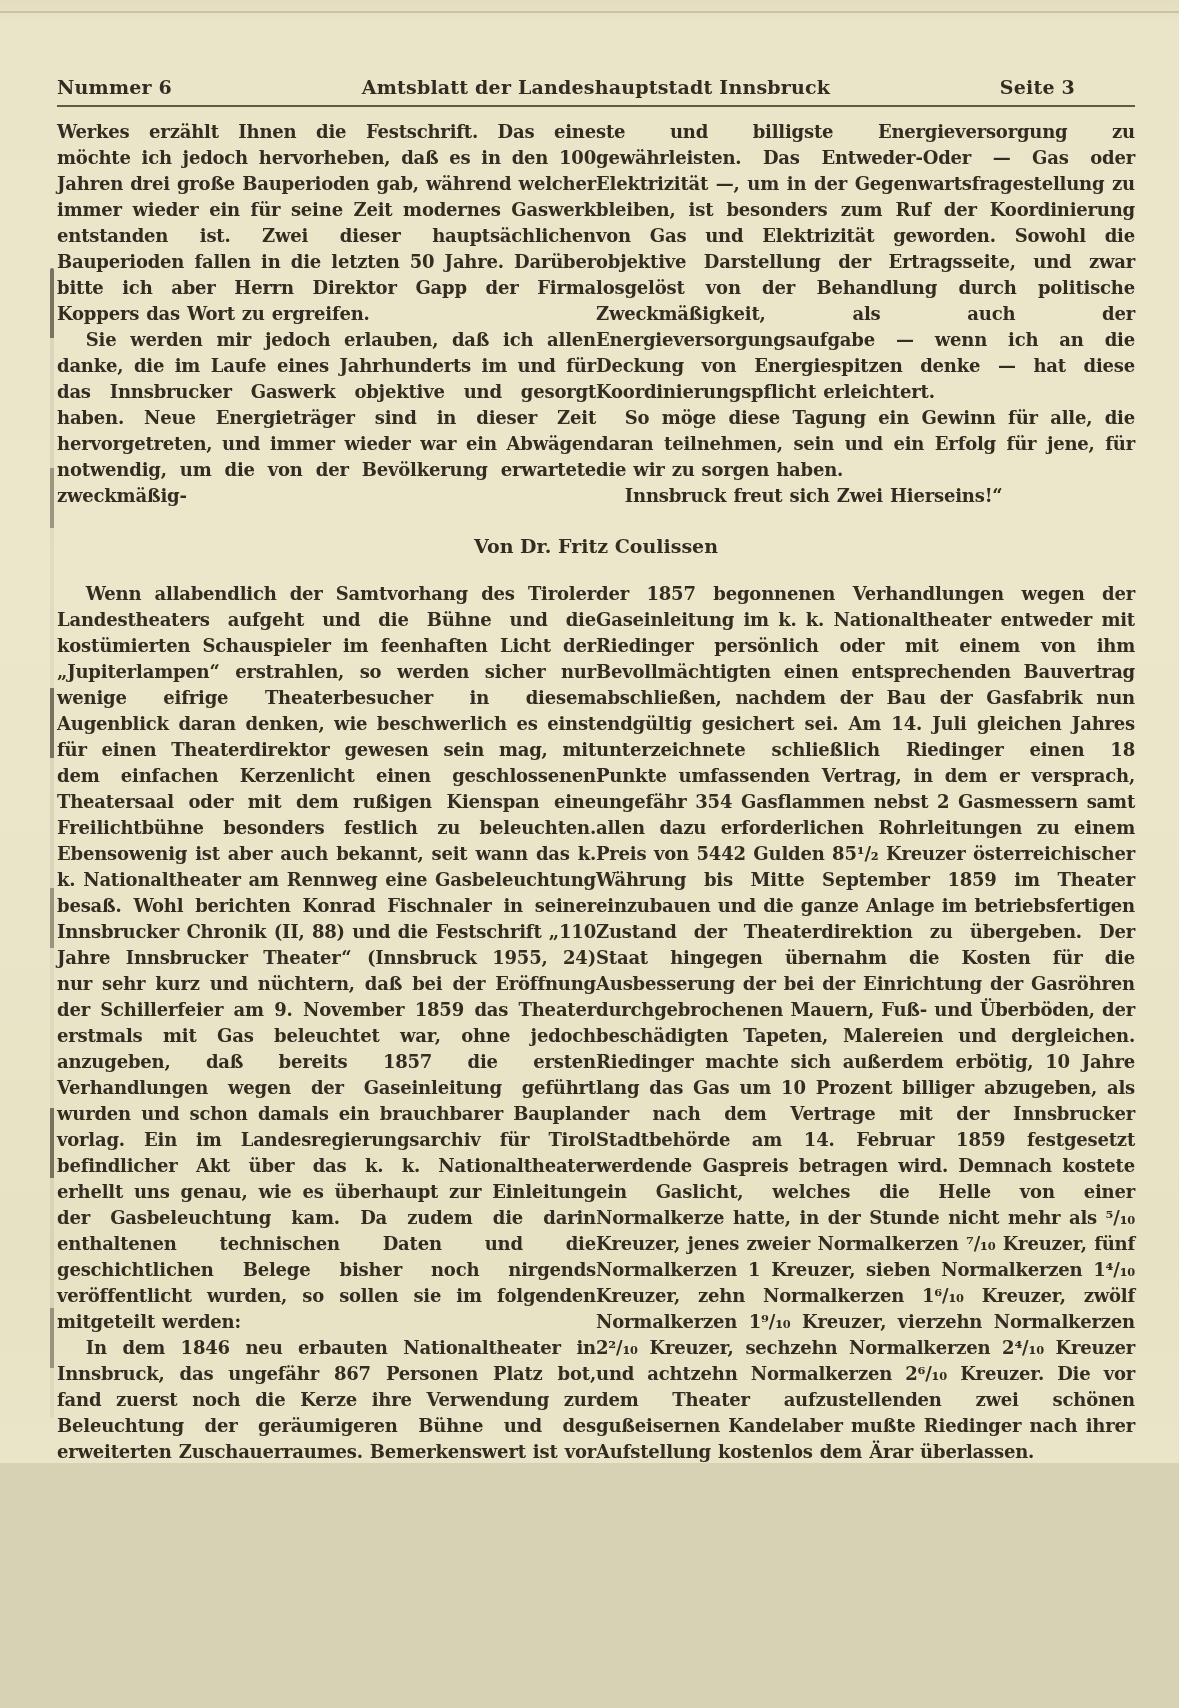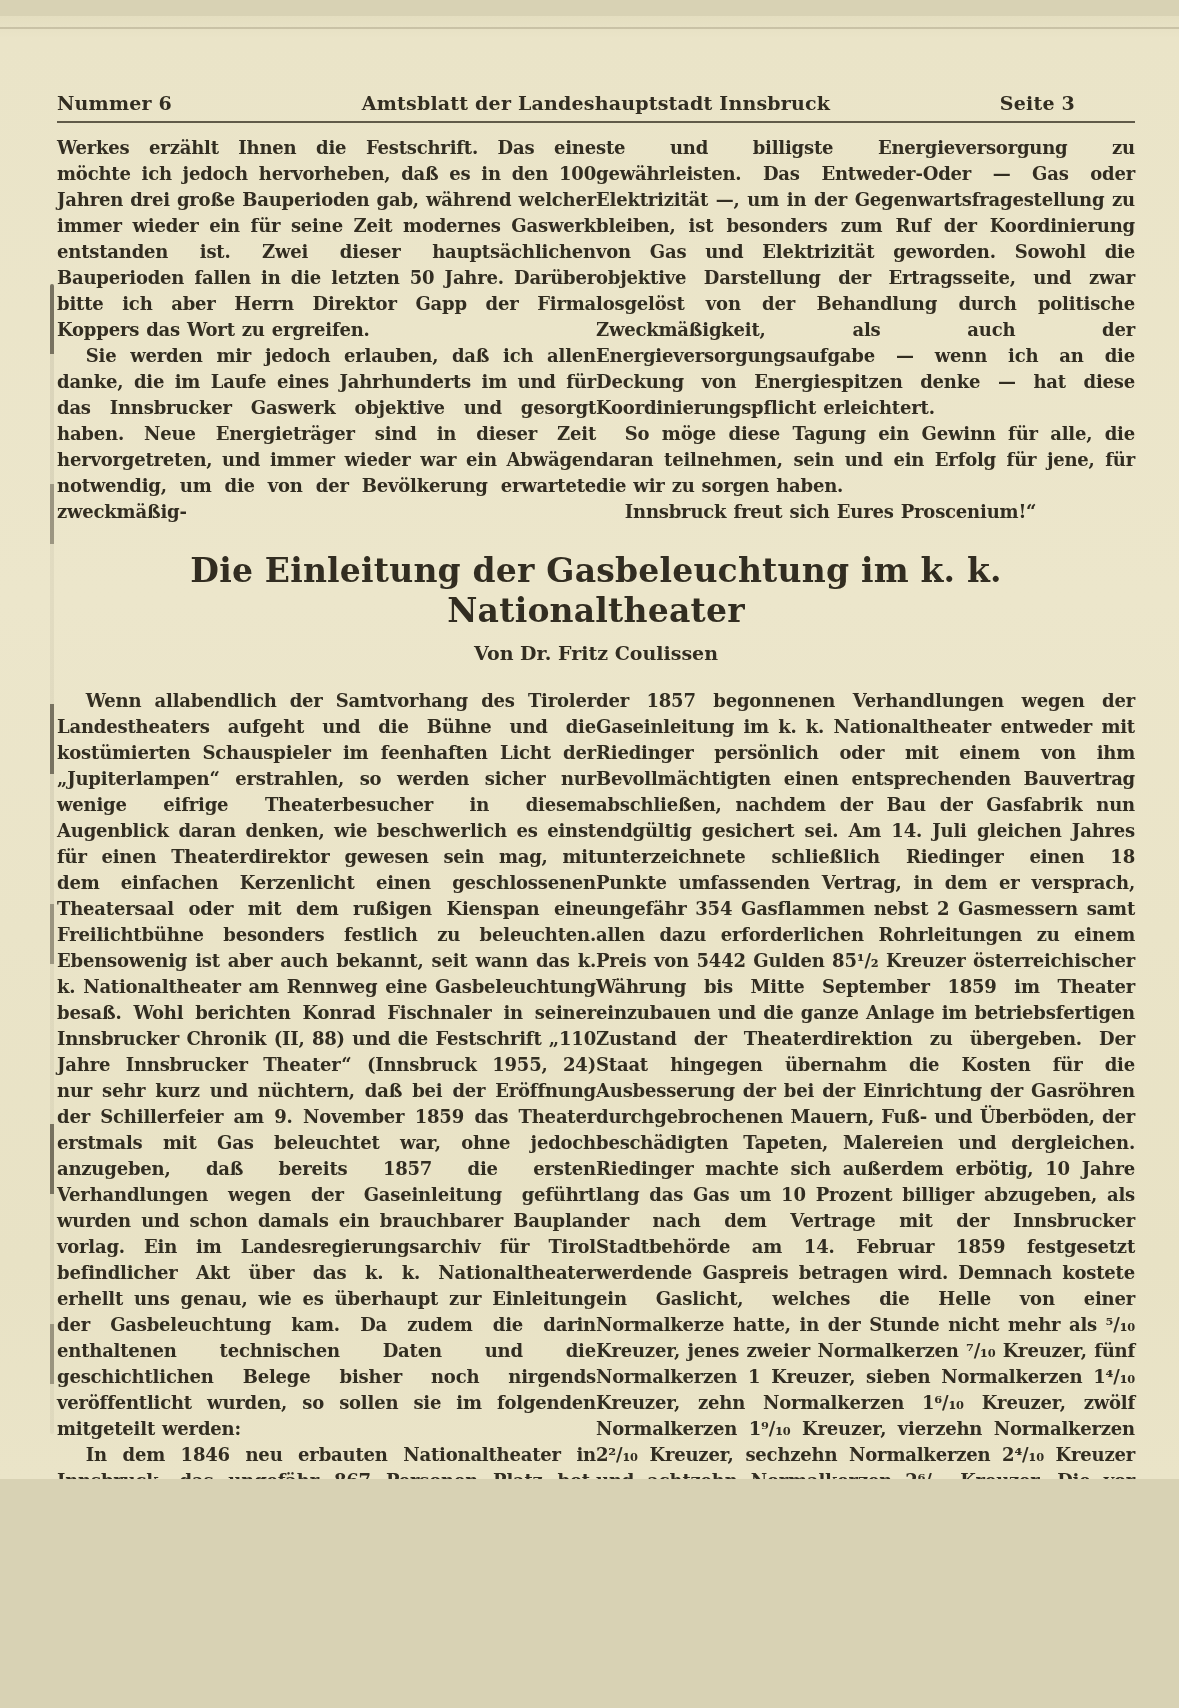--- a/index.html
+++ b/index.html
@@ -1,20 +1,20 @@
 <!DOCTYPE html>
 <html lang="de"><head>
 <meta charset="utf-8">
 <style>
   html, body { margin: 0; padding: 0; background: #d8d2b4; }
   .page {
     position: relative;
     width: 1179px;
     height: 1463px;
-    margin: 16px auto;
+    margin: 0 auto;
     background: linear-gradient(180deg, #e4dec0 0px, #eae4c8 22px, #ece6cb 40%, #e8e2c5 85%, #eae4c8 100%);
     font-family: "DejaVu Serif", "Liberation Serif", serif;
     color: #322d21;
     overflow: hidden;
   }
   .scan-edge-top {
     position: absolute; left: 0; top: 11px; width: 100%; height: 2px;
     background: rgba(95, 85, 60, 0.22);
   }
   .scan-streak {
@@ -87,26 +87,25 @@
     <div class="rule"></div>
 
     <div class="cols top-cols">
       <div class="col">
         <p class="para noindent">Werkes erzählt Ihnen die Festschrift. Das eine möchte ich jedoch hervorheben, daß es in den 100 Jahren drei große Bauperioden gab, während welcher immer wieder ein für seine Zeit modernes Gaswerk entstanden ist. Zwei dieser hauptsächlichen Bauperioden fallen in die letzten 50 Jahre. Darüber bitte ich aber Herrn Direktor Gapp der Firma Koppers das Wort zu ergreifen.</p>
         <p class="para indent">Sie werden mir jedoch erlauben, daß ich allen danke, die im Laufe eines Jahrhunderts im und für das Innsbrucker Gaswerk objektive und gesorgt haben. Neue Energieträger sind in dieser Zeit hervorgetreten, und immer wieder war ein Abwägen notwendig, um die von der Bevölkerung erwartete zweckmäßig-</p>
       </div>
       <div class="col">
         <p class="para noindent">ste und billigste Energieversorgung zu gewährleisten. Das Entweder-Oder — Gas oder Elektrizität —, um in der Gegenwartsfragestellung zu bleiben, ist besonders zum Ruf der Koordinierung von Gas und Elektrizität geworden. Sowohl die objektive Darstellung der Ertragsseite, und zwar losgelöst von der Behandlung durch politische Zweckmäßigkeit, als auch der Energieversorgungsaufgabe — wenn ich an die Deckung von Energiespitzen denke — hat diese Koordinierungspflicht erleichtert.</p>
         <p class="para indent">So möge diese Tagung ein Gewinn für alle, die daran teilnehmen, sein und ein Erfolg für jene, für die wir zu sorgen haben.</p>
-        <p class="para indent">Innsbruck freut sich Eures Proscenium!“</p>
+        <p class="para indent">Innsbruck freut sich Zwei Hierseins!“</p>
       </div>
     </div>
 
     <div class="headline">
-      <div>Die Einleitung der Gasbeleuchtung im k. k. Nationaltheater</div>
     </div>
     <div class="byline">Von Dr. Fritz Coulissen</div>
 
     <div class="cols body-cols">
       <div class="col">
         <p class="para indent">Wenn allabendlich der Samtvorhang des Tiroler Landestheaters aufgeht und die Bühne und die kostümierten Schauspieler im feenhaften Licht der „Jupiterlampen“ erstrahlen, so werden sicher nur wenige eifrige Theaterbesucher in diesem Augenblick daran denken, wie beschwerlich es einst für einen Theaterdirektor gewesen sein mag, mit dem einfachen Kerzenlicht einen geschlossenen Theatersaal oder mit dem rußigen Kienspan eine Freilichtbühne besonders festlich zu beleuchten. Ebensowenig ist aber auch bekannt, seit wann das k. k. Nationaltheater am Rennweg eine Gasbeleuchtung besaß. Wohl berichten Konrad Fischnaler in seiner Innsbrucker Chronik (II, 88) und die Festschrift „110 Jahre Innsbrucker Theater“ (Innsbruck 1955, 24) nur sehr kurz und nüchtern, daß bei der Eröffnung der Schillerfeier am 9. November 1859 das Theater erstmals mit Gas beleuchtet war, ohne jedoch anzugeben, daß bereits 1857 die ersten Verhandlungen wegen der Gaseinleitung geführt wurden und schon damals ein brauchbarer Bauplan vorlag. Ein im Landesregierungsarchiv für Tirol befindlicher Akt über das k. k. Nationaltheater erhellt uns genau, wie es überhaupt zur Einleitung der Gasbeleuchtung kam. Da zudem die darin enthaltenen technischen Daten und die geschichtlichen Belege bisher noch nirgends veröffentlicht wurden, so sollen sie im folgenden mitgeteilt werden:</p>
         <p class="para indent">In dem 1846 neu erbauten Nationaltheater in Innsbruck, das ungefähr 867 Personen Platz bot, fand zuerst noch die Kerze ihre Verwendung zur Beleuchtung der geräumigeren Bühne und des erweiterten Zuschauerraumes. Bemerkenswert ist vor allem, daß man, bevor man daran ging, die Innsbrucker Straßen mit Gaslicht zu versehen, das Projekt ausgearbeitet hatte, das neuartige Beleuchtungsmittel im hiesigen Theater zu verwenden. Am 2. Jänner 1858 hatte sich bekanntlich der Augsburger Unternehmer Ludwig August Riedinger vertraglich verpflichtet, in Pradl, abseits von der Stadt, eine Gasfabrik zu erbauen. Kurze Zeit darauf erteilte das Statthaltereipräsidium am 6. April 1858 unter Zl. 819 dem Landesbaudirektor die Weisung, er möge in Fortsetzung</p>
       </div>
       <div class="col">
         <p class="para noindent">der 1857 begonnenen Verhandlungen wegen der Gaseinleitung im k. k. Nationaltheater entweder mit Riedinger persönlich oder mit einem von ihm Bevollmächtigten einen entsprechenden Bauvertrag abschließen, nachdem der Bau der Gasfabrik nun endgültig gesichert sei. Am 14. Juli gleichen Jahres unterzeichnete schließlich Riedinger einen 18 Punkte umfassenden Vertrag, in dem er versprach, ungefähr 354 Gasflammen nebst 2 Gasmessern samt allen dazu erforderlichen Rohrleitungen zu einem Preis von 5442 Gulden 85¹/₂ Kreuzer österreichischer Währung bis Mitte September 1859 im Theater einzubauen und die ganze Anlage im betriebsfertigen Zustand der Theaterdirektion zu übergeben. Der Staat hingegen übernahm die Kosten für die Ausbesserung der bei der Einrichtung der Gasröhren durchgebrochenen Mauern, Fuß- und Überböden, der beschädigten Tapeten, Malereien und dergleichen. Riedinger machte sich außerdem erbötig, 10 Jahre lang das Gas um 10 Prozent billiger abzugeben, als der nach dem Vertrage mit der Innsbrucker Stadtbehörde am 14. Februar 1859 festgesetzt werdende Gaspreis betragen wird. Demnach kostete ein Gaslicht, welches die Helle von einer Normalkerze hatte, in der Stunde nicht mehr als ⁵/₁₀ Kreuzer, jenes zweier Normalkerzen ⁷/₁₀ Kreuzer, fünf Normalkerzen 1 Kreuzer, sieben Normalkerzen 1⁴/₁₀ Kreuzer, zehn Normalkerzen 1⁶/₁₀ Kreuzer, zwölf Normalkerzen 1⁹/₁₀ Kreuzer, vierzehn Normalkerzen 2²/₁₀ Kreuzer, sechzehn Normalkerzen 2⁴/₁₀ Kreuzer und achtzehn Normalkerzen 2⁶/₁₀ Kreuzer. Die vor dem Theater aufzustellenden zwei schönen gußeisernen Kandelaber mußte Riedinger nach ihrer Aufstellung kostenlos dem Ärar überlassen.</p>

